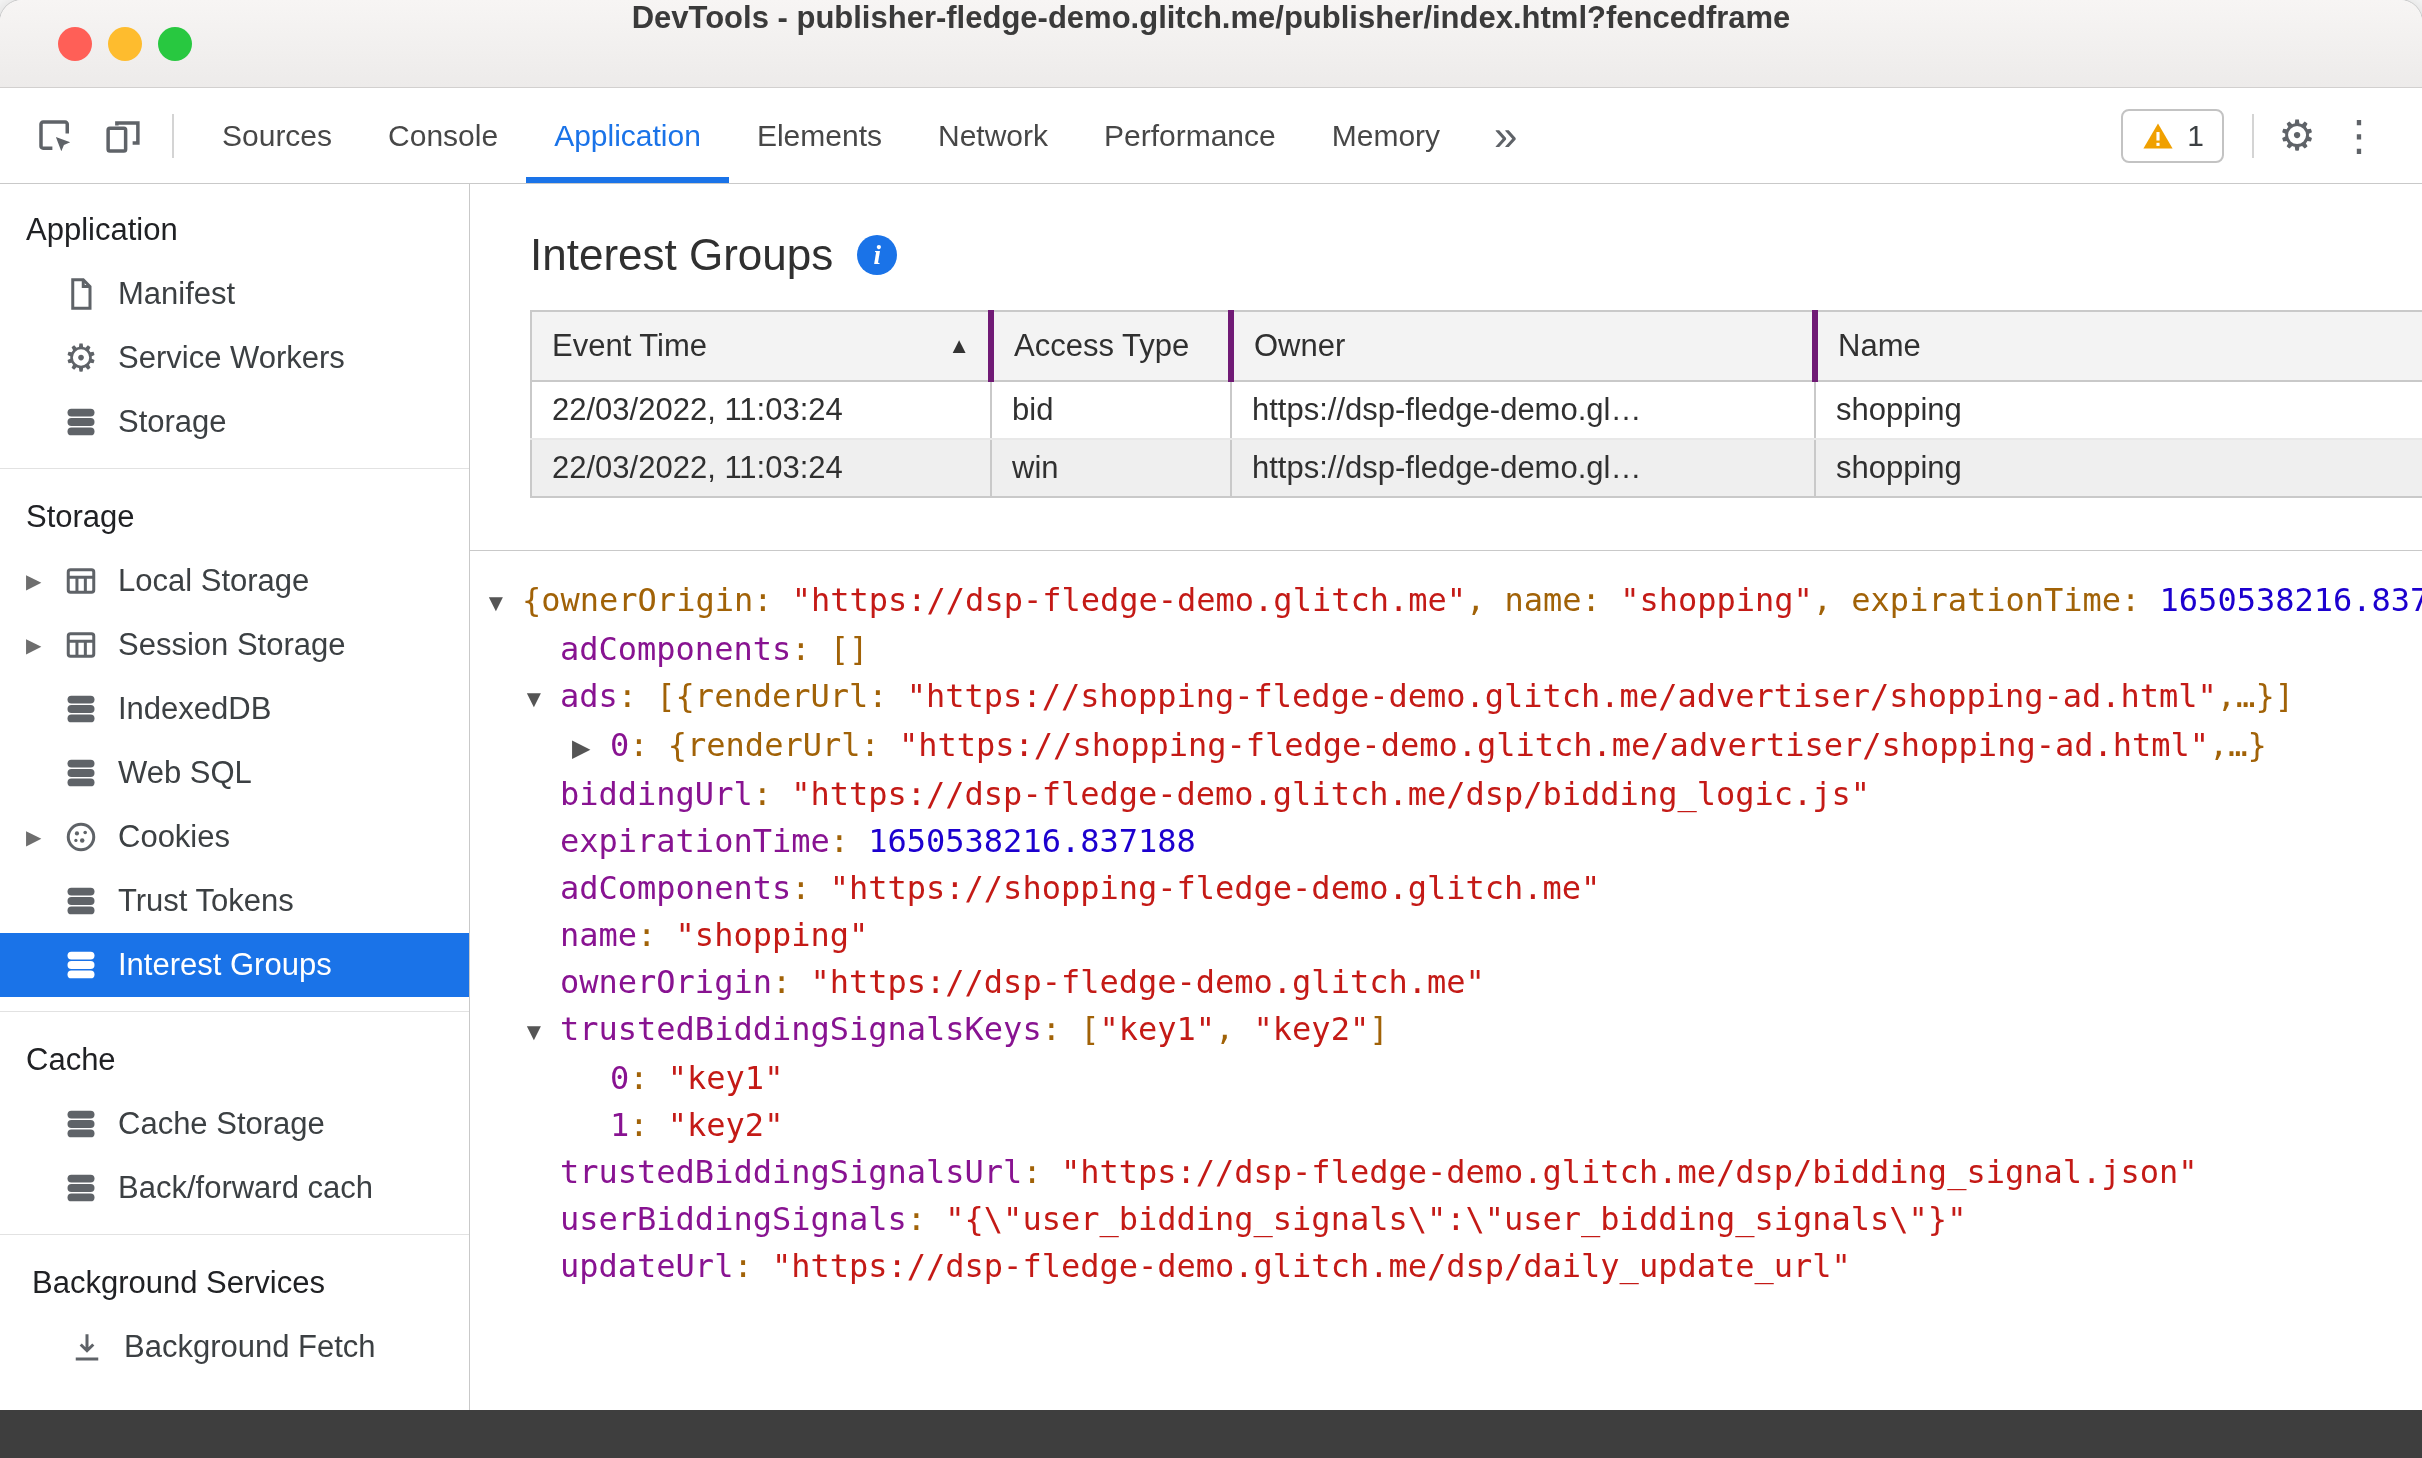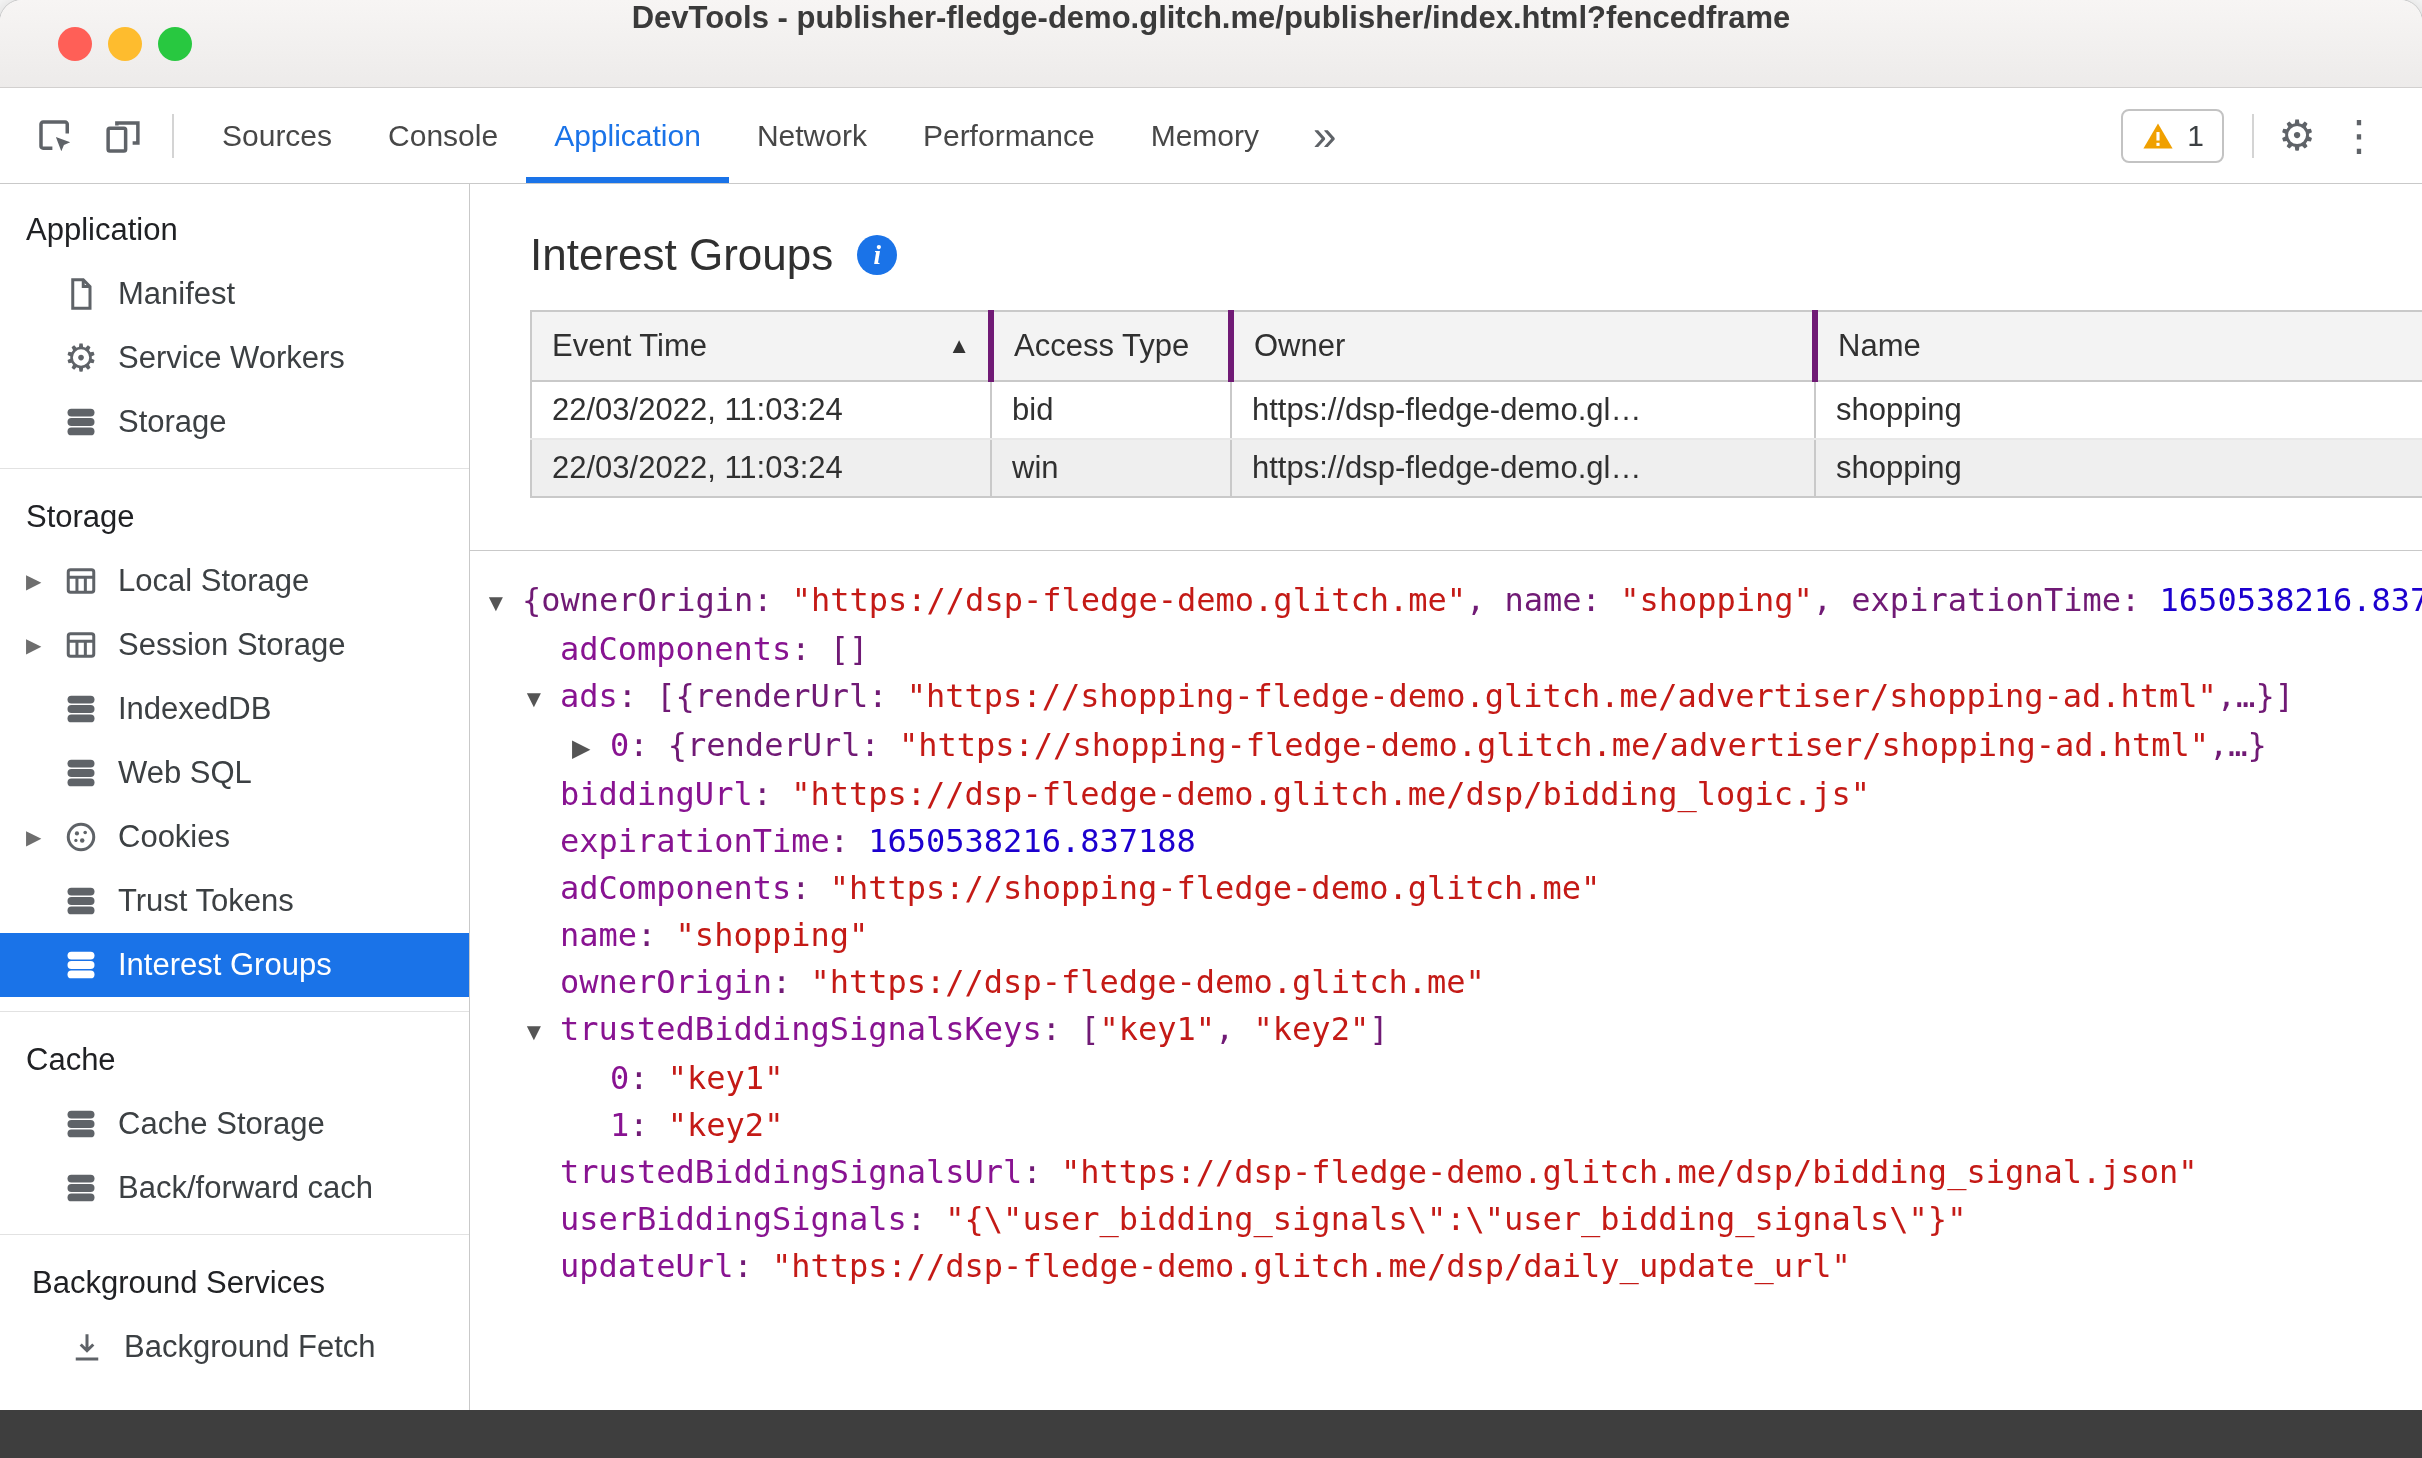--- a/index.html
+++ b/index.html
@@ -74,21 +74,21 @@
   tr.striped td{background:#efefef;}
   .sort{position:absolute;right:18px;top:50%;transform:translateY(-50%);font-size:22px;color:#333;}
 
   
   .tree-area{margin-top:52px;border-top:1px solid #c9c9c9;padding-top:26px;flex:1;overflow:hidden;
     font-family:"DejaVu Sans Mono",monospace;font-size:32px;}
   .tl{line-height:47px;white-space:pre;}
   .lvl0{padding-left:52px}.lvl1{padding-left:90px}.lvl2{padding-left:140px}
   .tw{display:inline-block;width:38px;margin-left:-38px;font-size:24px;color:#555;
     font-family:"Liberation Sans",sans-serif;}
-  .seg-p{color:#701a75}
+  .seg-p{color:#a16207}
   .seg-k{color:#881391}
   .seg-s{color:#c41a16}
   .seg-n{color:#1c00cf}
 </style>
 </head>
 <body>
 
 <div class="window">
 
   <div class="titlebar">
@@ -114,20 +114,21 @@
           <rect x="3.5" y="7.5" width="10" height="13" rx="1"></rect>
         </svg>
       </button>
       <span class="vsep"></span>
     </div>
 
     <div class="tabs">
         <div class="tab">Sources</div>
         <div class="tab">Console</div>
         <div class="tab active">Application</div>
+        <div class="tab">Elements</div>
         <div class="tab">Network</div>
         <div class="tab">Performance</div>
         <div class="tab">Memory</div>
       </div>
     <button class="more-tabs">»</button>
 
     <div class="tb-right">
       <button class="warn-badge">
         <svg viewBox="0 0 24 24" width="34" height="34">
           <path d="M12 3.2 22.3 20.8H1.7Z" fill="#f0a000"></path>

